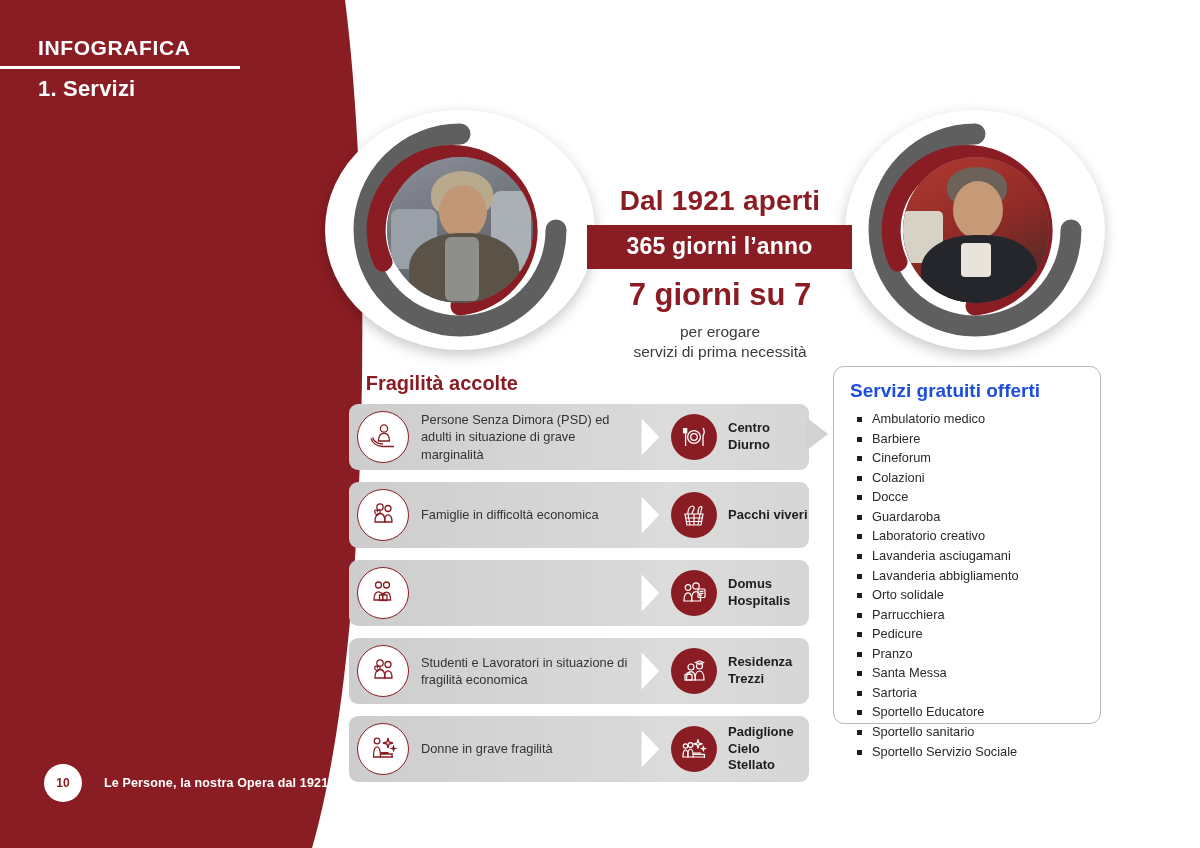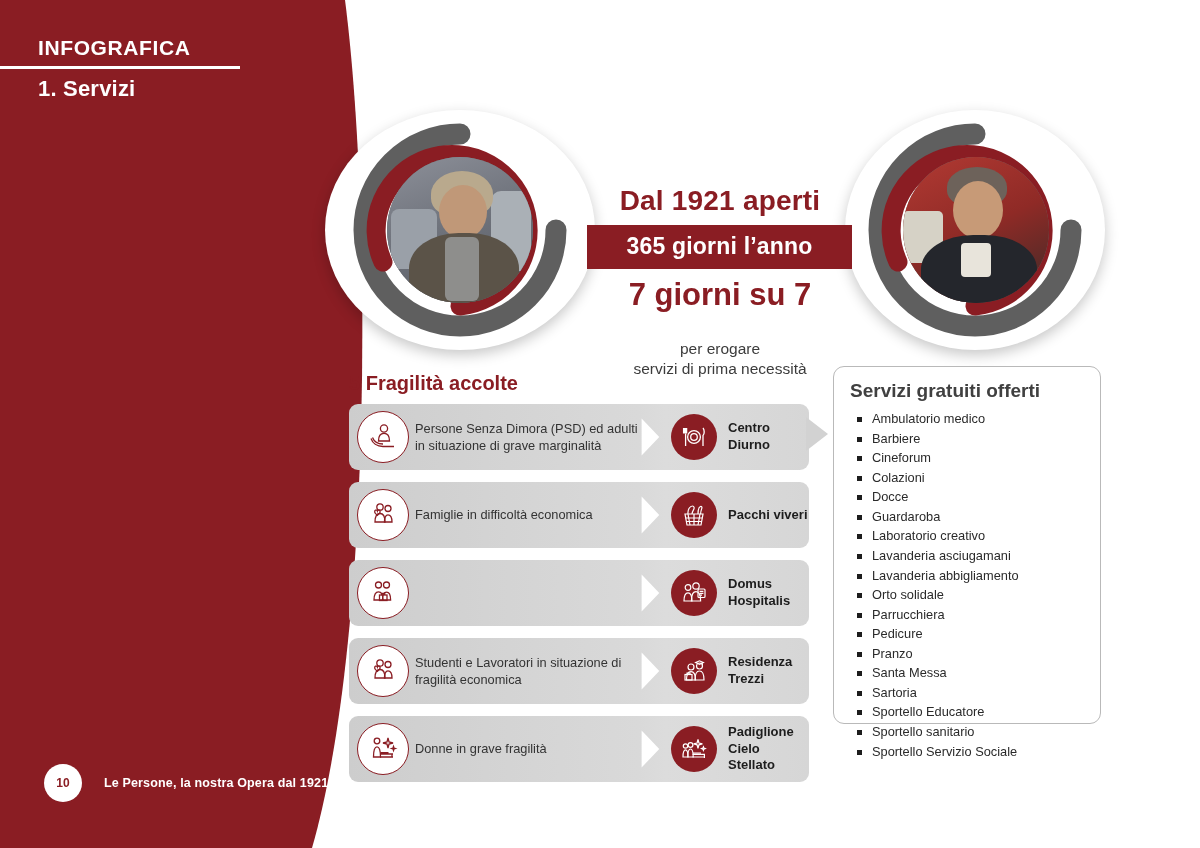--- a/index.html
+++ b/index.html
@@ -67,21 +67,21 @@
 
   
   #claim { position:absolute; left:575px; top:185px; width:290px; text-align:center; z-index:5; }
   #claim-line1 { color:#8a1d23; font-size:28px; font-weight:bold; letter-spacing:.2px; }
   #claim-band {
     margin-top:8px; background:#8a1d23; color:#ffffff;
     font-size:23px; font-weight:bold; padding:8px 4px 9px 4px; letter-spacing:.2px;
     width:265px; margin-left:12px;
   }
   #claim-line3 { margin-top:8px; color:#8a1d23; font-size:31px; font-weight:bold; }
-  #claim-sub { margin-top:26px; color:#3c3c3c; font-size:15.5px; line-height:1.3; }
+  #claim-sub { margin-top:9px; color:#3c3c3c; font-size:15.5px; line-height:1.3; }
 
   
   #frag-title {
     position:absolute; left:349px; top:372px;
     color:#8a1d23; font-size:20px; font-weight:bold; z-index:5;
   }
   #frag-list { position:absolute; left:349px; top:404px; width:460px; z-index:5; }
 
   .frag-row { position:relative; margin-bottom:12px; }
   .frag-left {
@@ -108,38 +108,38 @@
   .circ-outline {
     flex:0 0 auto; width:52px; height:52px; border-radius:50%;
     background:#ffffff; border:1.4px solid #8a1d23;
     display:flex; align-items:center; justify-content:center;
   }
   .circ-filled {
     flex:0 0 auto; width:46px; height:46px; border-radius:50%;
     background:#8a1d23;
     display:flex; align-items:center; justify-content:center;
   }
-  .frag-text { margin-left:6px; color:#333333; font-size:12.8px; line-height:1.33; }
+  .frag-text { margin-left:12px; color:#333333; font-size:12.8px; line-height:1.33; }
   .svc-text  { margin-left:11px; color:#1d1d1d; font-size:13px; font-weight:bold; line-height:1.3; }
 
   .tail-arrow {
     position:absolute; left:806px; top:417px; width:22px; height:34px; z-index:5;
   }
   .tail-arrow .tri {
     width:100%; height:100%; background:#d2d2d2;
     clip-path:polygon(0 0, 0 100%, 100% 50%);
   }
 
   
   #svc-box {
     position:absolute; left:833px; top:366px; width:268px; height:358px;
     background:#ffffff; border:1.4px solid #b9b9b9; border-radius:11px;
     z-index:5; padding:13px 16px 10px 16px;
   }
-  #svc-title { color:#404040; font-size:19px; font-weight:bold; margin-bottom:9px; }
+  #svc-title { color:#1d4ed8; font-size:19px; font-weight:bold; margin-bottom:9px; }
   #svc-list { list-style:none; margin:0; padding:0; }
   #svc-list li {
     position:relative; padding-left:22px; margin-bottom:3.2px;
     color:#2a2a2a; font-size:12.8px; line-height:1.28;
   }
   #svc-list li::before {
     content:""; position:absolute; left:7px; top:6px;
     width:5px; height:5px; background:#1d1d1d;
   }
 </style>

